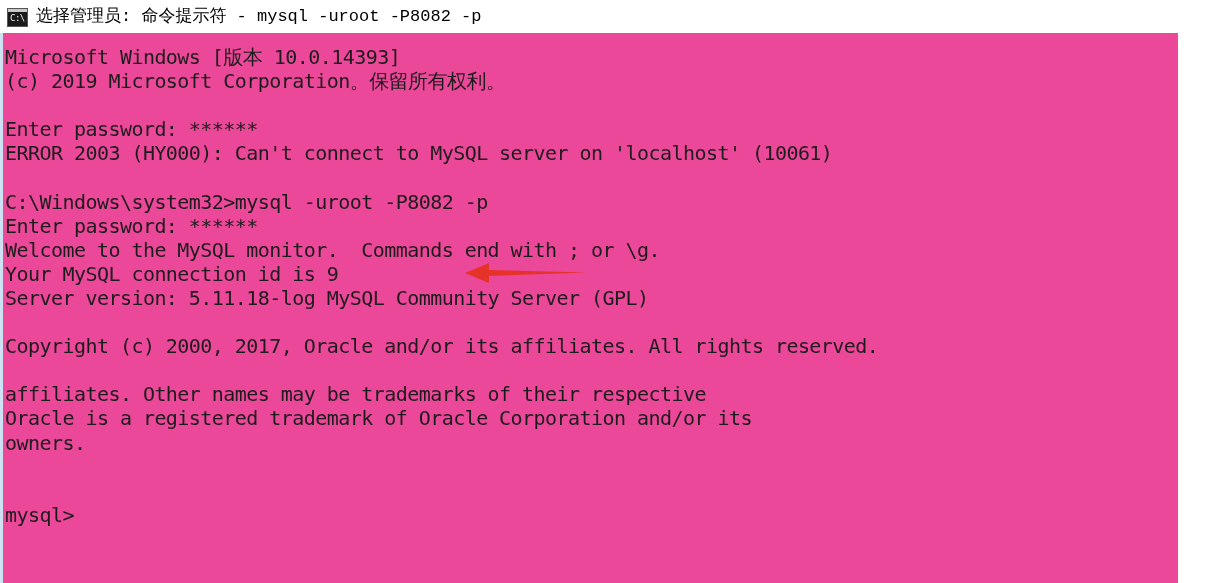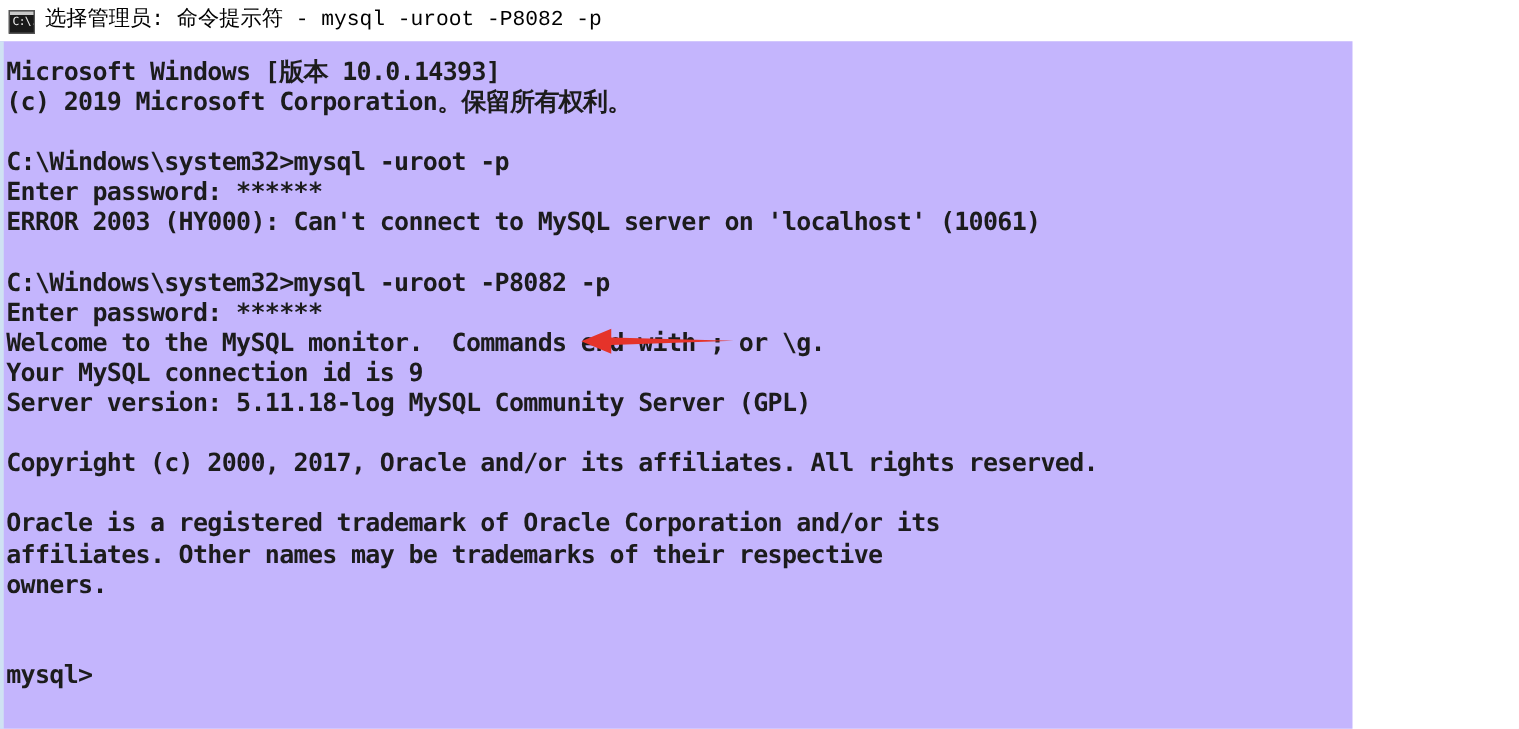--- a/index.html
+++ b/index.html
@@ -70,27 +70,26 @@
     color: #000000;
     white-space: nowrap;
     letter-spacing: 0px;
   }
 
   
   .console {
     position: absolute;
     left: 0;
     top: 33px;
-    width: 1082px;
+    width: 1178px;
     height: 550px;
-    background: #c4b5fd;
+    background: #ec4899;
     box-sizing: border-box;
     border-left: 3px solid #cfe2f3;
     overflow: hidden;
-    font-weight: bold;
   }
   .console-inner {
     position: relative;
     padding: 0;
   }
   .line {
     font-family: "DejaVu Sans Mono", "Liberation Mono", monospace;
     font-size: 20px;
     line-height: 24.1px;
     color: #1c1c1c;
@@ -127,34 +126,33 @@
     <div class="title-text">选择管理员: 命令提示符 - mysql  -uroot -P8082 -p</div>
   </div>
 
   <div class="console">
     <div class="console-inner">
       <div class="spacer-top"></div>
       <div id="lines">
           <div class="line">Microsoft Windows [版本 10.0.14393]</div>
           <div class="line">(c) 2019 Microsoft Corporation。保留所有权利。</div>
           <div class="line blank"></div>
-          <div class="line">C:\Windows\system32&gt;mysql -uroot -p</div>
           <div class="line">Enter password: ******</div>
           <div class="line">ERROR 2003 (HY000): Can't connect to MySQL server on 'localhost' (10061)</div>
           <div class="line blank"></div>
           <div class="line">C:\Windows\system32&gt;mysql -uroot -P8082 -p</div>
           <div class="line">Enter password: ******</div>
           <div class="line">Welcome to the MySQL monitor.  Commands end with ; or \g.</div>
           <div class="line">Your MySQL connection id is 9</div>
           <div class="line">Server version: 5.11.18-log MySQL Community Server (GPL)</div>
           <div class="line blank"></div>
           <div class="line">Copyright (c) 2000, 2017, Oracle and/or its affiliates. All rights reserved.</div>
           <div class="line blank"></div>
+          <div class="line">affiliates. Other names may be trademarks of their respective</div>
           <div class="line">Oracle is a registered trademark of Oracle Corporation and/or its</div>
-          <div class="line">affiliates. Other names may be trademarks of their respective</div>
           <div class="line">owners.</div>
           <div class="line blank"></div>
           <div class="line blank"></div>
           <div class="line">mysql&gt;</div>
         </div>
     </div>
 
     <svg class="arrow-annotation" viewBox="0 0 122 30">
       <polygon points="0,14 24,4 24,11 122,13.5 24,17 24,24" fill="#e5332a"></polygon>
     </svg>

